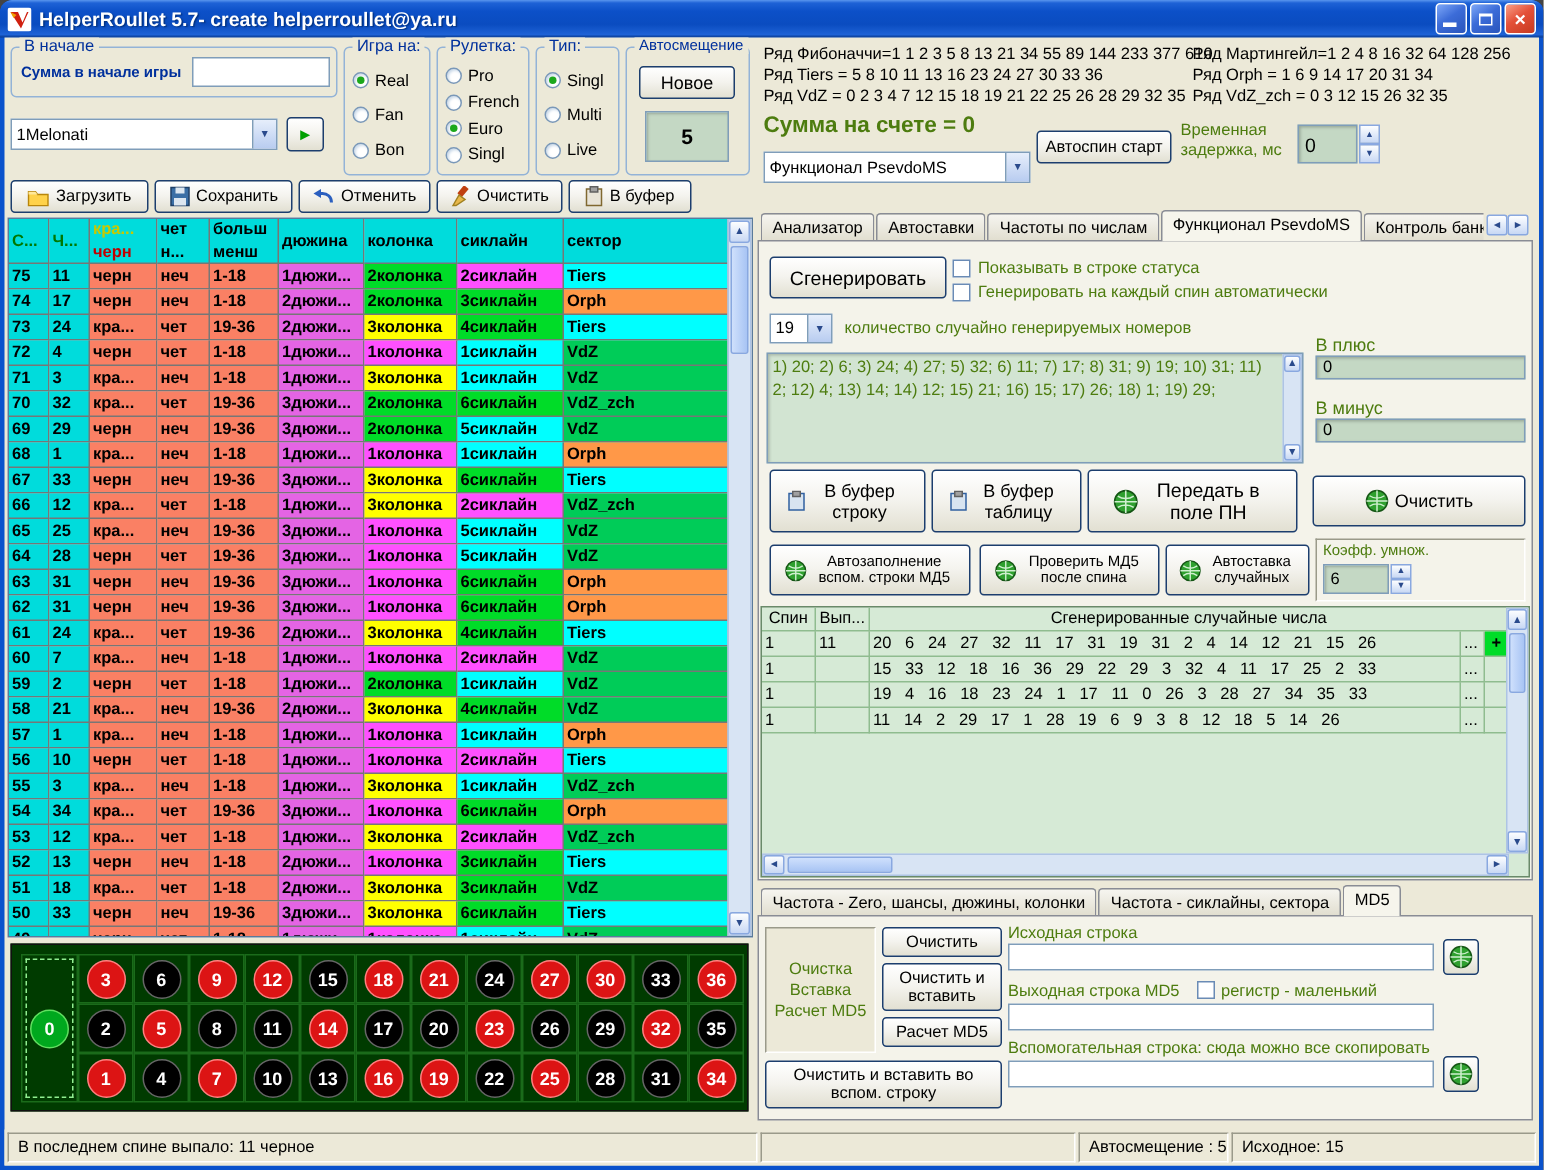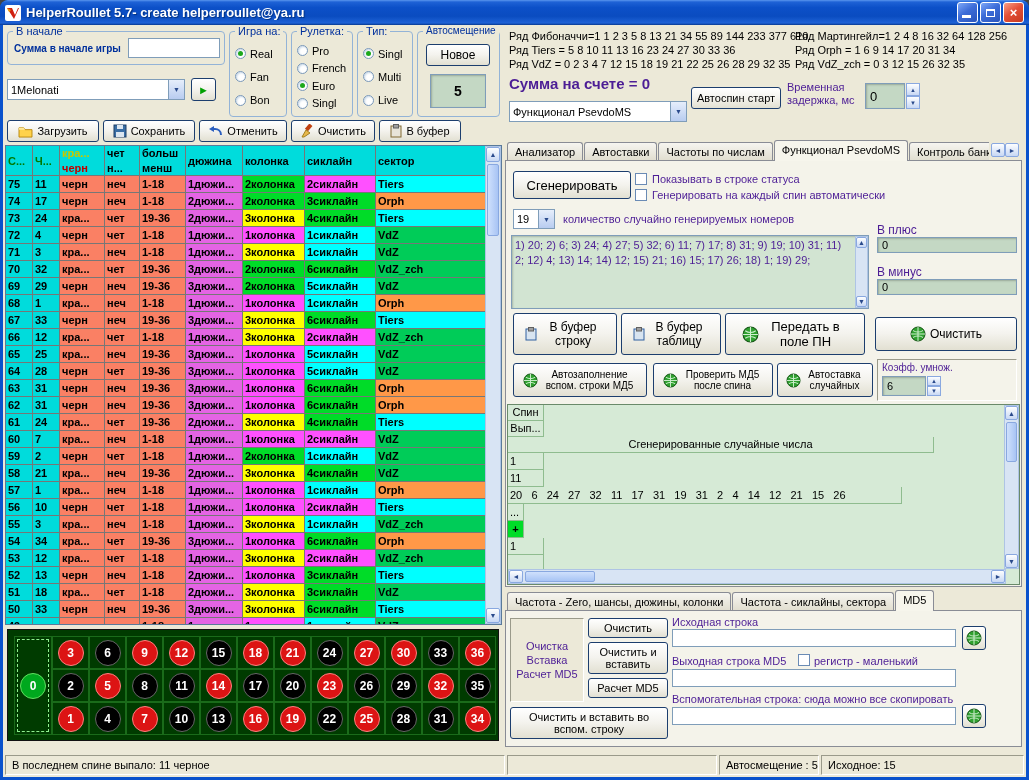--- a/index.html
+++ b/index.html
@@ -19,21 +19,21 @@
   .client { position:absolute; left:3px; top:25px; width:1023px; height:752px; background:#ECE9D8; }
 
   .group { position:absolute; border:1px solid #93B3D7; border-radius:4px; }
   .gtitle { position:absolute; top:-7px; left:5px; background:#ECE9D8; padding:0 3px; color:#00309C; font-size:11px; white-space:nowrap; }
   .grp-body { position:absolute; left:5px; right:2px; top:10px; bottom:4px; display:flex; flex-direction:column; justify-content:space-around; }
   .radio-row { display:flex; align-items:center; gap:4px; height:13px; cursor:pointer; }
   .radio { width:11px; height:11px; border-radius:50%; background:#fff; border:1px solid #7A98B8; box-shadow:inset 1px 1px 2px #C8D8E8; position:relative; flex:none;}
   .radio.sel::after { content:''; position:absolute; left:2px; top:2px; width:5px; height:5px; border-radius:50%; background:#1CA81C; }
   .radio-lab { font-size:11px; white-space:nowrap; }
 
-  .lbl { font-size:11px; color:#4c1d95; white-space:nowrap; }
+  .lbl { font-size:11px; color:#4d7c0f; white-space:nowrap; }
   .navy { color:#00309C; }
   .input { background:#fff; border:1px solid #7F9DB9; font-size:11px; padding-left:3px; }
   .greenval { background:#C4D8C4; border:1px solid #7F9DB9; box-shadow:inset 1px 1px 2px rgba(0,0,0,.22); font-size:11px; display:flex; align-items:center; padding-left:4px; }
   .btn { border:1px solid #1C3E6E; border-radius:3px; background:linear-gradient(180deg,#FFFFFF 0%,#F4F3EE 48%,#E2E0D2 100%);
     font-size:11px; color:#000; display:flex; align-items:center; justify-content:center; gap:4px; cursor:pointer; text-align:center; }
   .btn svg { flex:none; }
   .combo { background:#fff; border:1px solid #7F9DB9; display:flex; align-items:stretch; }
   .cval { flex:1; padding-left:3px; font-size:11px; display:flex; align-items:center; white-space:nowrap; overflow:hidden; }
   .carrow { width:16px; background:linear-gradient(#E6EEFB,#B8CCF0); border-left:1px solid #7F9DB9; display:flex; align-items:center; justify-content:center; font-size:7px; color:#2A4A8C; cursor:pointer; }
   .cb { width:12px; height:12px; background:#fff; border:1px solid #6A8BB5; flex:none; cursor:pointer; }
@@ -73,21 +73,21 @@
   .c-zero { background:var(--board_zero); border:1px solid #60E060; }
 
   
   .tabs { position:absolute; display:flex; align-items:flex-end; overflow:hidden; white-space:nowrap; }
   .tab { height:19px; line-height:18px; padding:0 7px; border:1px solid #898C95; border-bottom:none; border-radius:3px 3px 0 0; background:linear-gradient(#F6F5F0,#E0DDCE); margin-right:1px; font-size:11px; cursor:pointer; flex:none; }
   .tab.active { height:21px; background:#F6F5EC; position:relative; z-index:3; }
   .tabpanel { position:absolute; background:#F4F3EA; border:1px solid #898C95; z-index:2; }
 
   
   .gtable { position:absolute; background:var(--table_green); border:1px solid #6A8A6A; overflow:hidden; }
-  .ghrow,.grow { display:flex;flex-direction:column; }
+  .ghrow,.grow { display:flex; }
   .gcell { border-right:1px solid var(--table_grid); border-bottom:1px solid var(--table_grid); font-size:11px; height:17px; line-height:16px; overflow:hidden; white-space:pre; padding-left:2px; }
   .ghead { height:16px; line-height:15px; text-align:center; padding-left:0; font-size:11px; }
   .gw-spin{width:36px;} .gw-out{width:36px;} .gw-nums{width:394px;} .gw-more{width:16px;} .gw-plus{width:16px;} .gw-rest{width:426px;}
   .plus-on { background:var(--plus_green); font-weight:bold; text-align:center; padding-left:0; }
 
   .series-line { font-size:11px; line-height:14px; white-space:nowrap; }
   .statusbar { position:absolute; left:0; right:0; bottom:0; height:24px; background:#ECE9D8; }
   .scell { position:absolute; top:2px; height:20px; border:1px solid; border-color:#9A9A8A #FFF #FFF #9A9A8A; font-size:11px; line-height:18px; padding-left:6px; white-space:nowrap; overflow:hidden; }
 </style>
 </head>

